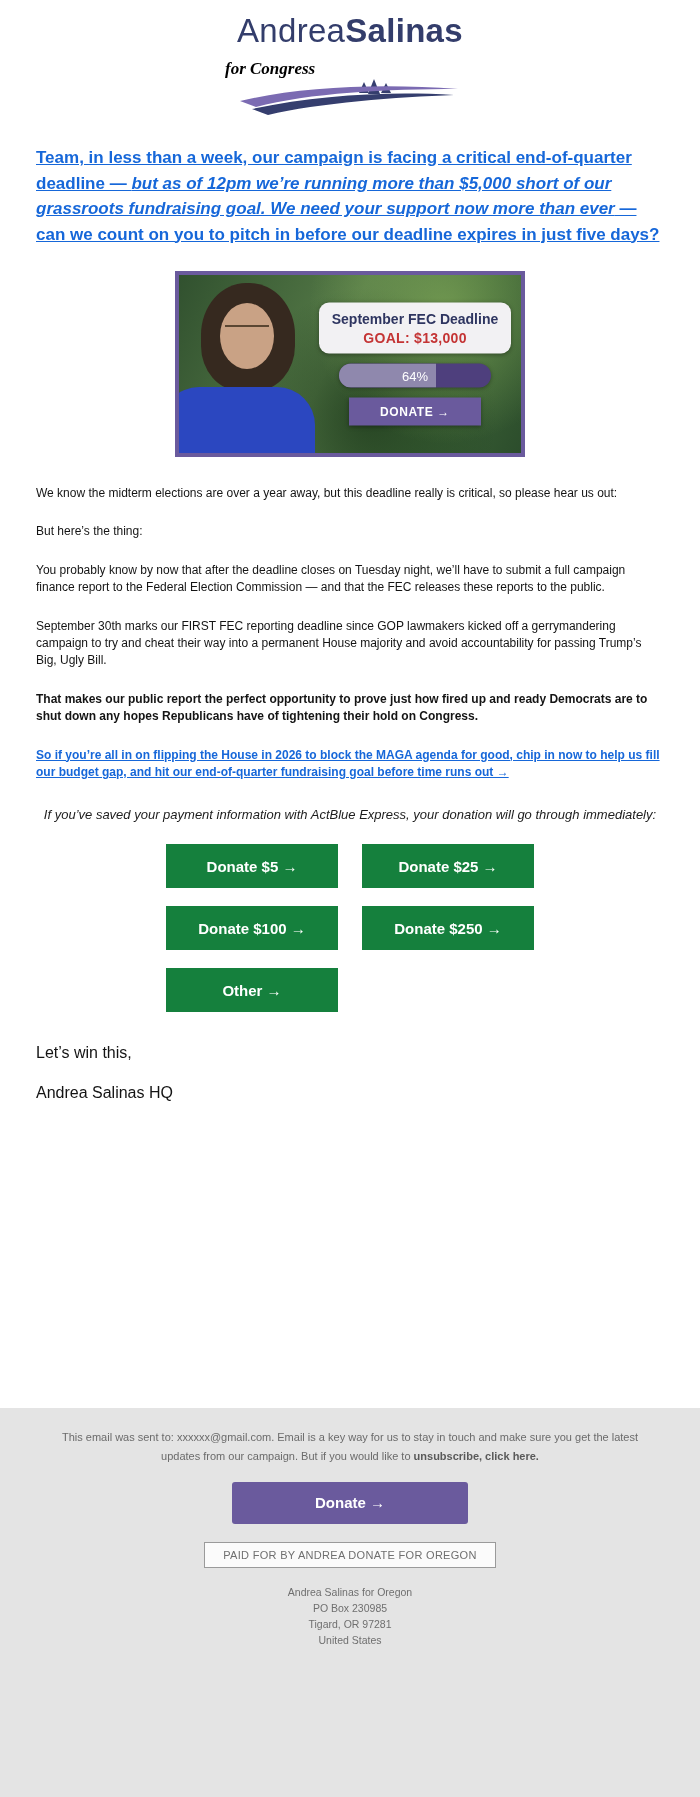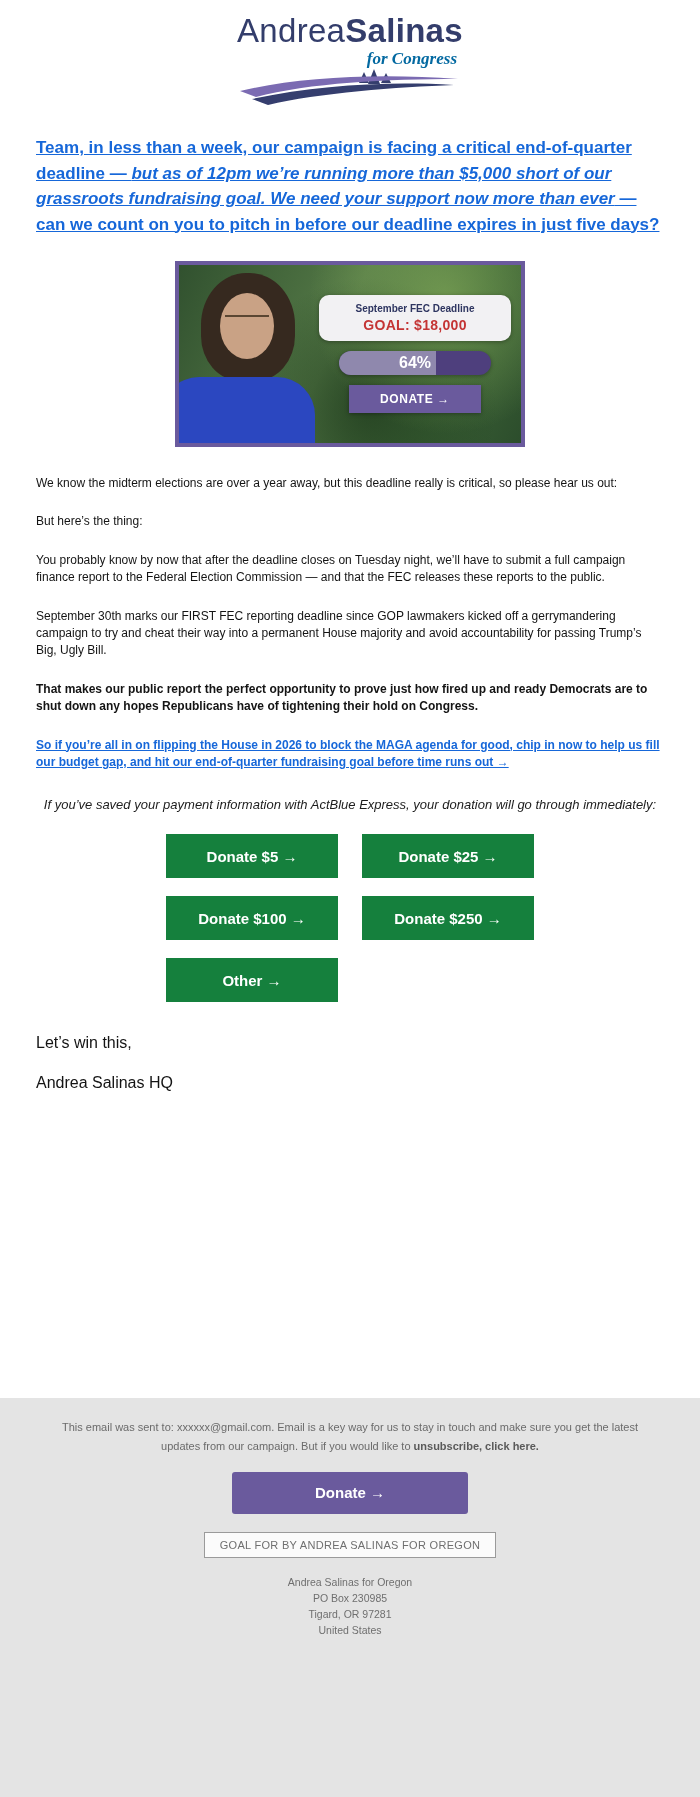--- a/index.html
+++ b/index.html
@@ -6,44 +6,44 @@
   html, body { margin: 0; padding: 0; background: #ffffff; }
   body { font-family: "Liberation Sans", sans-serif; }
   .page { width: 700px; min-height: 1797px; margin: 0 auto; background: #ffffff; display: flex; flex-direction: column; gap: 37px; }
   .content { padding: 0 36px; }
 
   
   .logo { width: 250px; margin: 14px auto 0; text-align: center; }
   .logo-text { font-size: 33px; color: #333d6b; letter-spacing: .3px; line-height: 1; }
   .logo-first { font-weight: 400; }
   .logo-last { font-weight: 800; }
-  .logo-tagline { font-family: "Liberation Serif", serif; font-style: italic; font-weight: 700; color: #0369a1; font-size: 17px; text-align: right; padding-right: 18px; margin-top: 2px; }
+  .logo-tagline { font-family: "Liberation Serif", serif; font-style: italic; font-weight: 700; color: #000000; font-size: 17px; text-align: left; padding-right: 18px; margin-top: 12px; }
   .logo-wave { display: block; width: 224px; height: 36px; margin: 0 auto; }
 
   
   .intro { margin: 30px 0 10px; font-size: 17px; font-weight: 700; line-height: 1.5; color: #1667d9; text-decoration: underline; cursor: pointer; }
   .intro .it { font-style: italic; margin-top: 40px; }
 
   
   .hero { position: relative; width: 350px; height: 186px; margin: 24px auto 28px; border: 4px solid #6a5a9d; overflow: hidden; cursor: pointer;
     background:
       radial-gradient(circle at 78% 18%, rgba(146,186,96,.55), transparent 45%),
       radial-gradient(circle at 55% 80%, rgba(22,48,22,.65), transparent 55%),
       linear-gradient(115deg, #31512f 0%, #557a47 45%, #3c6336 75%, #2c4d2c 100%); }
   .person-hair { position: absolute; left: 22px; top: 8px; width: 94px; height: 108px; border-radius: 48% 48% 42% 42%; background: #36291f; }
   .person-face { position: absolute; left: 41px; top: 28px; width: 54px; height: 66px; border-radius: 50%; background: #c9a285; }
   .person-glasses { position: absolute; left: 46px; top: 50px; width: 44px; height: 10px; border-top: 2px solid #5a4632; }
   .person-body { position: absolute; left: -18px; bottom: -16px; width: 154px; height: 82px; border-radius: 38px 38px 0 0; background: #2b47c0; }
   .hero-col { position: absolute; right: 10px; top: 50%; transform: translateY(-50%); width: 192px; display: flex; flex-direction: column; align-items: center; gap: 10px; }
   .hero-card { background: #f2f1f3; border-radius: 10px; padding: 8px 8px; text-align: center; width: 100%; box-shadow: 0 1px 4px rgba(0,0,0,.35); }
-  .hero-card-title { color: #2e3560; font-weight: 700; font-size: 10px; }
+  .hero-card-title { color: #2e3560; font-weight: 700; font-size: 14px; }
   .hero-goal { color: #c43434; font-weight: 800; font-size: 14px; margin-top: 3px; letter-spacing: .3px; }
   .progress { position: relative; width: 152px; height: 24px; border-radius: 13px; background: #4e3f7d; overflow: hidden; box-shadow: 0 1px 4px rgba(0,0,0,.35); }
   .progress-fill { height: 100%; background: #8f88ad; }
-  .progress-label { position: absolute; inset: 0; display: flex; align-items: center; justify-content: center; color: #ffffff; font-weight: 700; font-size: 16px; }
+  .progress-label { position: absolute; inset: 0; display: flex; align-items: center; justify-content: center; color: #ffffff; font-weight: 400; font-size: 13px; }
   .hero-donate { width: 132px; padding: 7px 0; background: #6a5a9d; border: none; color: #ffffff; font-weight: 700; font-size: 12px; letter-spacing: .6px; font-family: inherit; cursor: pointer; box-shadow: 0 1px 4px rgba(0,0,0,.35); }
 
   
   .para { font-size: 12px; line-height: 1.45; color: #141414; margin: 0 0 21px; }
   .para-bold { font-weight: 700; }
   .para-link { font-weight: 700; color: #1667d9; text-decoration: underline; cursor: pointer; }
   .express { font-size: 13px; font-style: italic; text-align: center; color: #1c1c1c; margin: 26px 0 22px; }
 
   
   .amount-grid { display: grid; grid-template-columns: 172px 172px; column-gap: 24px; row-gap: 18px; justify-content: center; margin: 0 auto 32px; }
@@ -87,21 +87,21 @@
     </p>
 
     <div class="hero">
       <div class="person-hair"></div>
       <div class="person-face"></div>
       <div class="person-glasses"></div>
       <div class="person-body"></div>
       <div class="hero-col">
         <div class="hero-card">
           <div class="hero-card-title">September FEC Deadline</div>
-          <div class="hero-goal">GOAL: $18,000</div>
+          <div class="hero-goal">GOAL: $13,000</div>
         </div>
         <div class="progress">
           <div class="progress-fill" style="width: 64%;"></div>
           <div class="progress-label">64%</div>
         </div>
         <button class="hero-donate">DONATE →</button>
       </div>
     </div>
 
     <p class="para">We know the midterm elections are over a year away, but this deadline really is critical, so please hear us out:</p>
@@ -126,21 +126,21 @@
 
   </div>
 
   <div class="spacer"></div>
 
   <div class="footer">
     <p class="footer-notice">
       <span>This email was sent to: xxxxxx@gmail.com. Email is a key way for us to stay in touch and make sure you get the latest updates from our campaign. But if you would like to </span><span class="unsub">unsubscribe, click here.</span>
     </p>
     <button class="footer-donate">Donate →</button>
-    <div class="paid-box">GOAL FOR BY ANDREA SALINAS FOR OREGON</div>
+    <div class="paid-box">PAID FOR BY ANDREA DONATE FOR OREGON</div>
     <div class="address">
       <div>Andrea Salinas for Oregon</div>
       <div>PO Box 230985</div>
       <div>Tigard, OR 97281</div>
       <div>United States</div>
     </div>
   </div>
 </div>
 
 </body></html>

